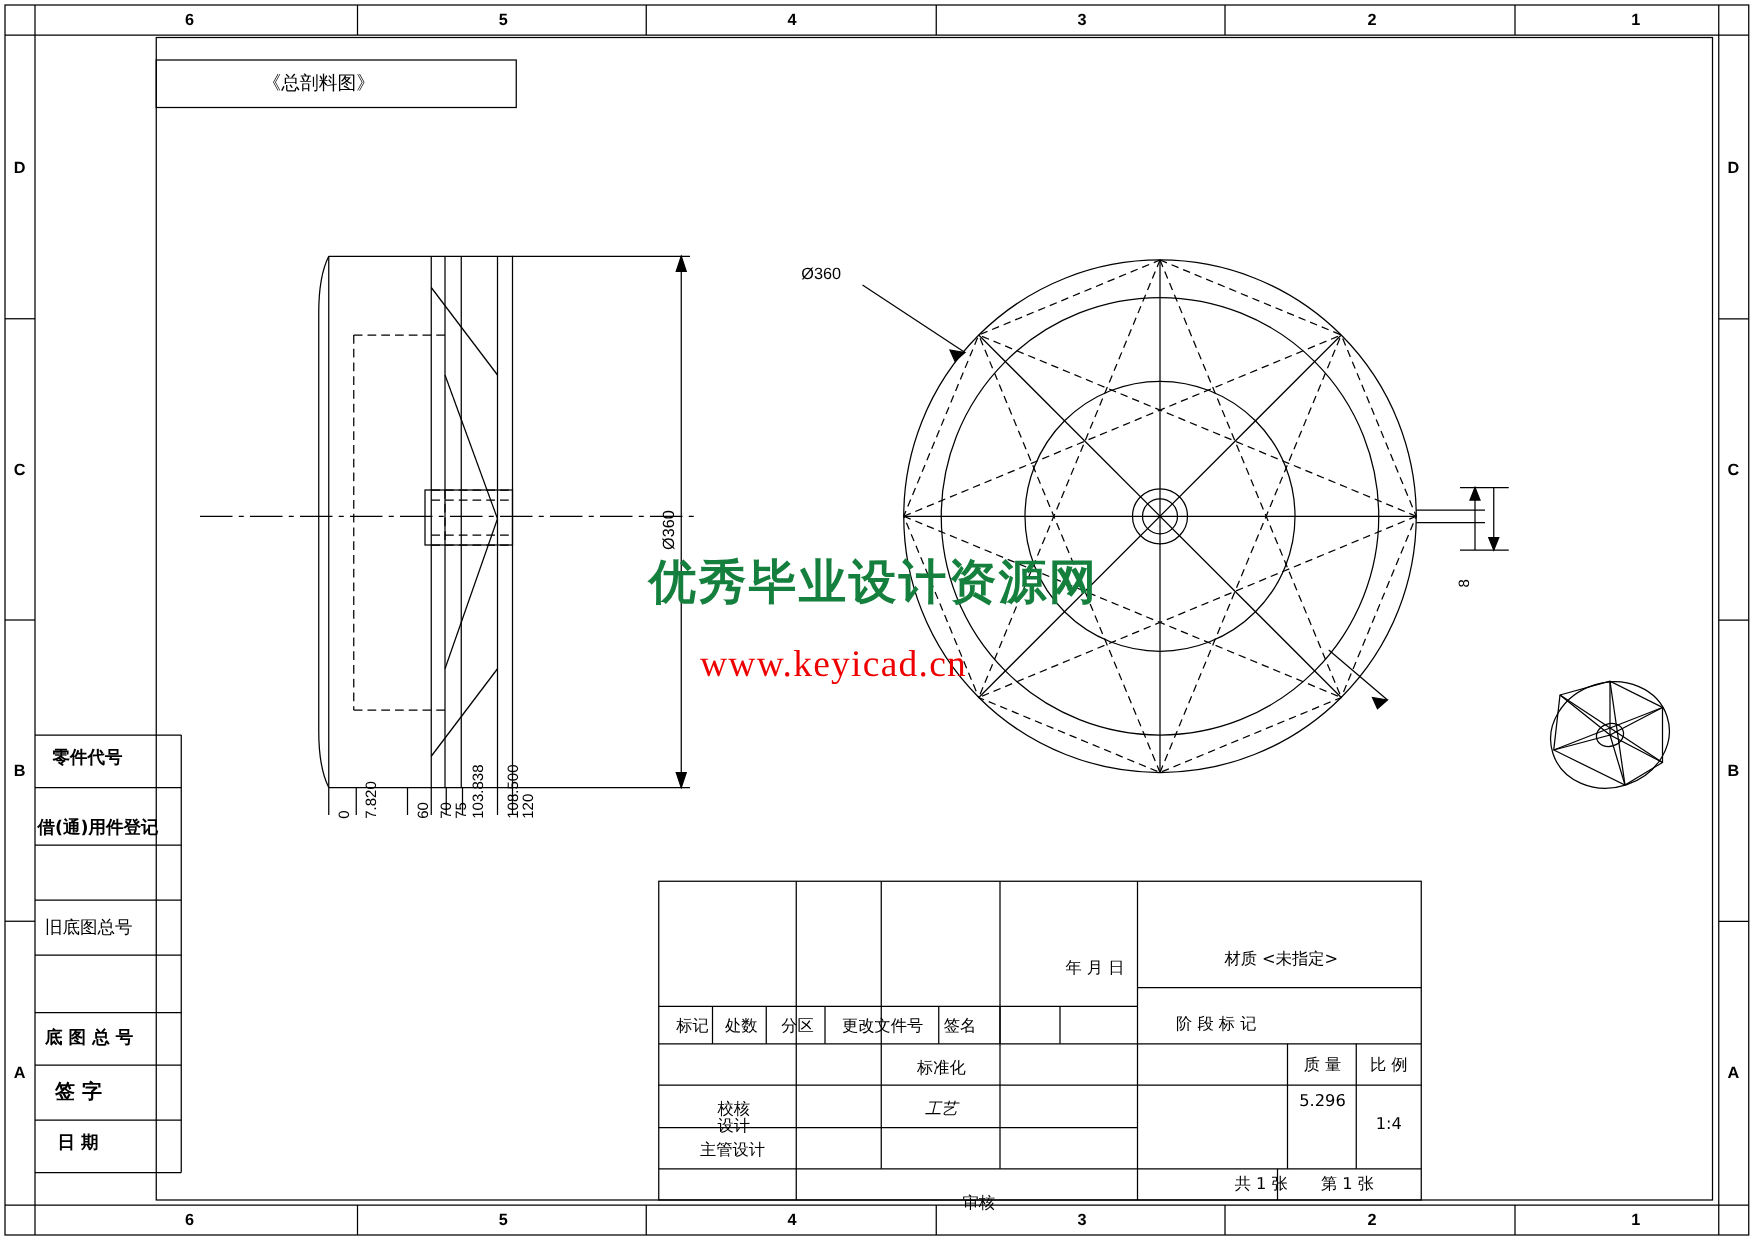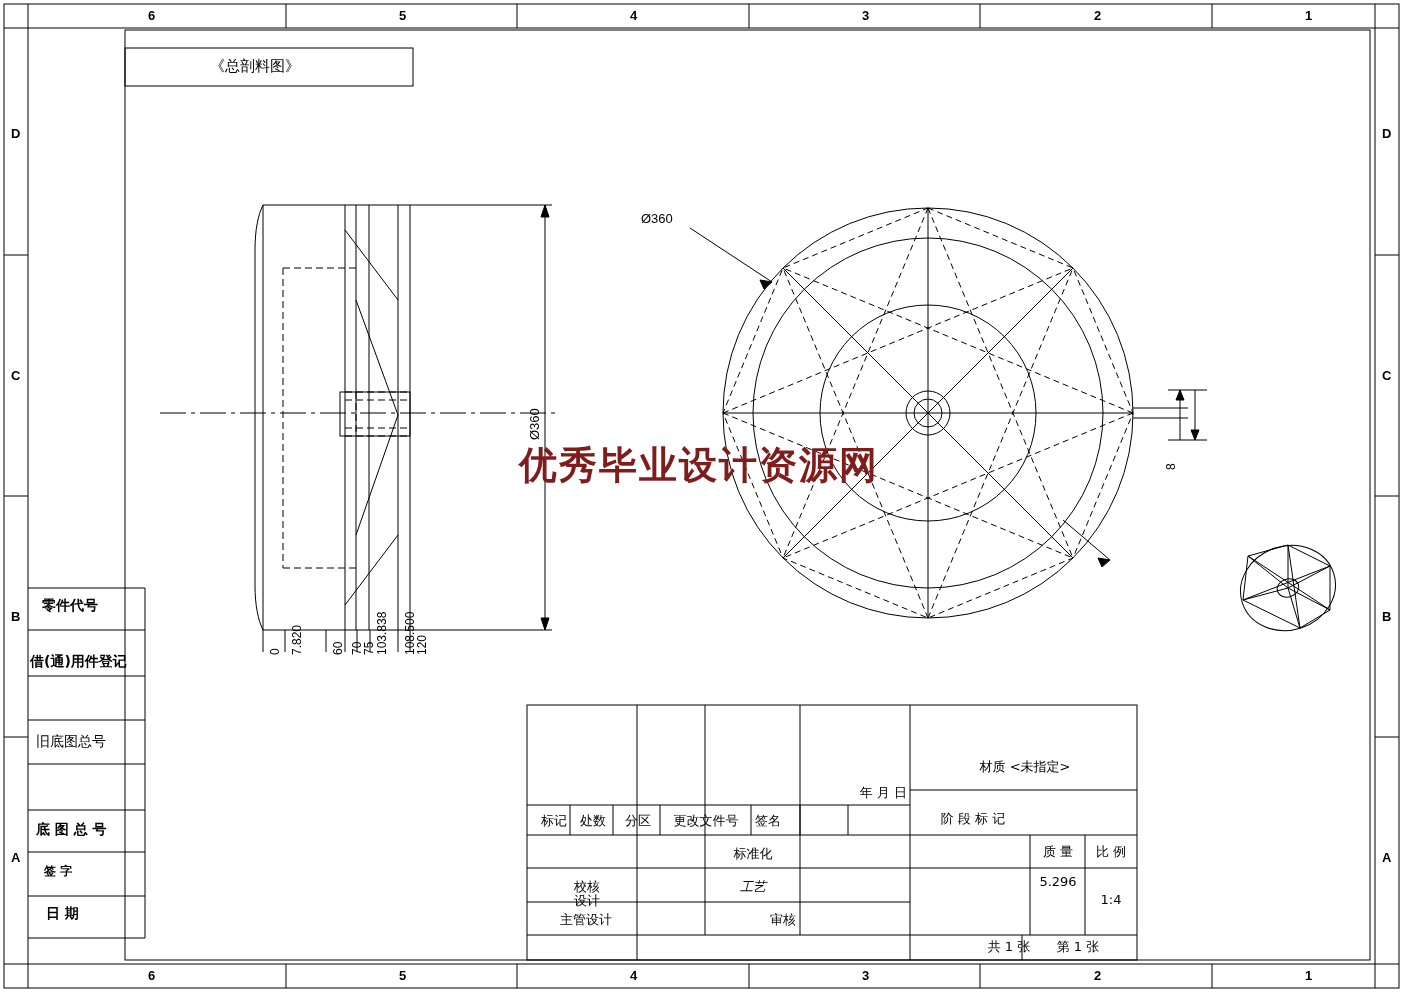--- a/index.html
+++ b/index.html
@@ -3,21 +3,21 @@
 <meta charset="utf-8">
 <style>
   html,body{margin:0;padding:0;background:#fff;}
   body{width:1403px;height:992px;position:relative;font-family:"Liberation Sans",sans-serif;overflow:hidden;}
   .layer{position:absolute;left:0;top:0;width:1403px;height:992px;}
   svg{display:block;}
   .txt{position:absolute;font-family:"Liberation Sans",sans-serif;color:#000;white-space:nowrap;}
   .zone{font-size:13px;font-weight:bold;}
   .cn{font-family:"DejaVu Sans","Liberation Sans",sans-serif;}
   .vert{transform-origin:0 0;}
-  .wm1{position:absolute;left:519px;top:440px;font-size:38px;color:#7f1d1d;font-family:"DejaVu Sans","Liberation Sans",sans-serif;font-weight:bold;letter-spacing:2px;}
+  .wm1{position:absolute;left:519px;top:440px;font-size:38px;color:#15803d;font-family:"DejaVu Sans","Liberation Sans",sans-serif;font-weight:bold;letter-spacing:2px;}
   .wm2{position:absolute;left:560px;top:515px;font-size:30px;color:#ee0000;font-family:"Liberation Serif",serif;letter-spacing:1px;}
   .dimtxt{font-size:12px;}
   .tbl-cell{position:absolute;font-size:13px;color:#000;font-family:"DejaVu Sans","Liberation Sans",sans-serif;text-align:center;}
 </style>
 </head>
 <body>
 
 <div class="layer">
 <svg width="1403" height="992" viewBox="0 0 1403 992" xmlns="http://www.w3.org/2000/svg">
   <g fill="none" stroke="#000" stroke-width="1">
@@ -248,44 +248,45 @@
   <div class="txt dimtxt vert" style="left:350px;top:655px;transform:rotate(-90deg);font-size:12px;">70</div>
   <div class="txt dimtxt vert" style="left:362px;top:655px;transform:rotate(-90deg);font-size:12px;">75</div>
   <div class="txt dimtxt vert" style="left:375px;top:655px;transform:rotate(-90deg);font-size:12px;">103.838</div>
   <div class="txt dimtxt vert" style="left:403px;top:655px;transform:rotate(-90deg);font-size:12px;">108.500</div>
   <div class="txt dimtxt vert" style="left:415px;top:655px;transform:rotate(-90deg);font-size:12px;">120</div>
 
   <div class="txt cn" style="left:42px;top:597px;font-size:14px;font-weight:bold;">零件代号</div>
   <div class="txt cn" style="left:30px;top:653px;font-size:14px;font-weight:bold;">借(通)用件登记</div>
   <div class="txt cn" style="left:36px;top:733px;font-size:14px;font-weight:normal;">旧底图总号</div>
   <div class="txt cn" style="left:36px;top:821px;font-size:14px;font-weight:bold;">底 图 总 号</div>
-  <div class="txt cn" style="left:44px;top:863px;font-size:12px;font-weight:bold;">签    字</div>
+  <div class="txt cn" style="left:44px;top:863px;font-size:16px;font-weight:bold;">签    字</div>
   <div class="txt cn" style="left:46px;top:905px;font-size:14px;font-weight:bold;">日    期</div>
 
   <div class="tbl-cell" style="left:536px;top:812px;width:36px;">标记</div>
   <div class="tbl-cell" style="left:573px;top:812px;width:40px;">处数</div>
   <div class="tbl-cell" style="left:617px;top:812px;width:42px;">分区</div>
   <div class="tbl-cell" style="left:660px;top:812px;width:92px;">更改文件号</div>
   <div class="tbl-cell" style="left:752px;top:812px;width:32px;">签名</div>
-  <div class="tbl-cell" style="left:845px;top:784px;width:62px;text-align:right;">年 月 日</div>
+  <div class="tbl-cell" style="left:845px;top:765px;width:62px;">年 月 日</div>
 
   <div class="tbl-cell" style="left:545px;top:845px;width:84px;margin-top:47px;">设计</div>
   <div class="tbl-cell" style="left:545px;top:878px;width:84px;">校核</div>
   <div class="tbl-cell" style="left:538px;top:911px;width:96px;">主管设计</div>
 
   <div class="tbl-cell" style="left:706px;top:845px;width:94px;">标准化</div>
   <div class="tbl-cell" style="left:706px;top:878px;width:94px;font-style:italic;">工艺</div>
-  <div class="tbl-cell" style="left:706px;top:911px;width:98px;padding-left:28px;">审核</div>
+  <div class="tbl-cell" style="left:706px;top:953px;width:98px;padding-left:28px;">审核</div>
 
   <div class="tbl-cell" style="left:920px;top:758px;width:210px;">材质 &lt;未指定&gt;</div>
 
   <div class="tbl-cell" style="left:918px;top:810px;width:110px;">阶 段 标 记</div>
   <div class="tbl-cell" style="left:1032px;top:843px;width:52px;">质 量</div>
   <div class="tbl-cell" style="left:1087px;top:843px;width:48px;">比 例</div>
 
   <div class="tbl-cell" style="left:1032px;top:874px;width:52px;">5.296</div>
   <div class="tbl-cell" style="left:1087px;top:892px;width:48px;">1:4</div>
 
   <div class="tbl-cell" style="left:966px;top:938px;width:86px;">共 1 张</div>
   <div class="tbl-cell" style="left:1035px;top:938px;width:86px;">第 1 张</div>
 
   <div class="wm1">优秀毕业设计资源网</div>
+  <div class="wm2">www.keyicad.cn</div>
 </div>
 
 </body></html>

